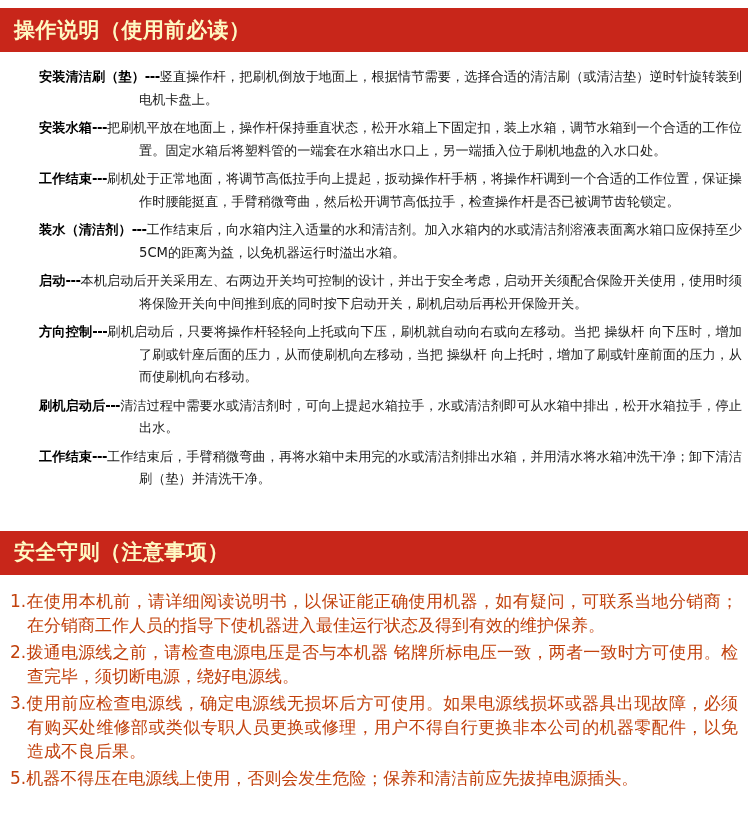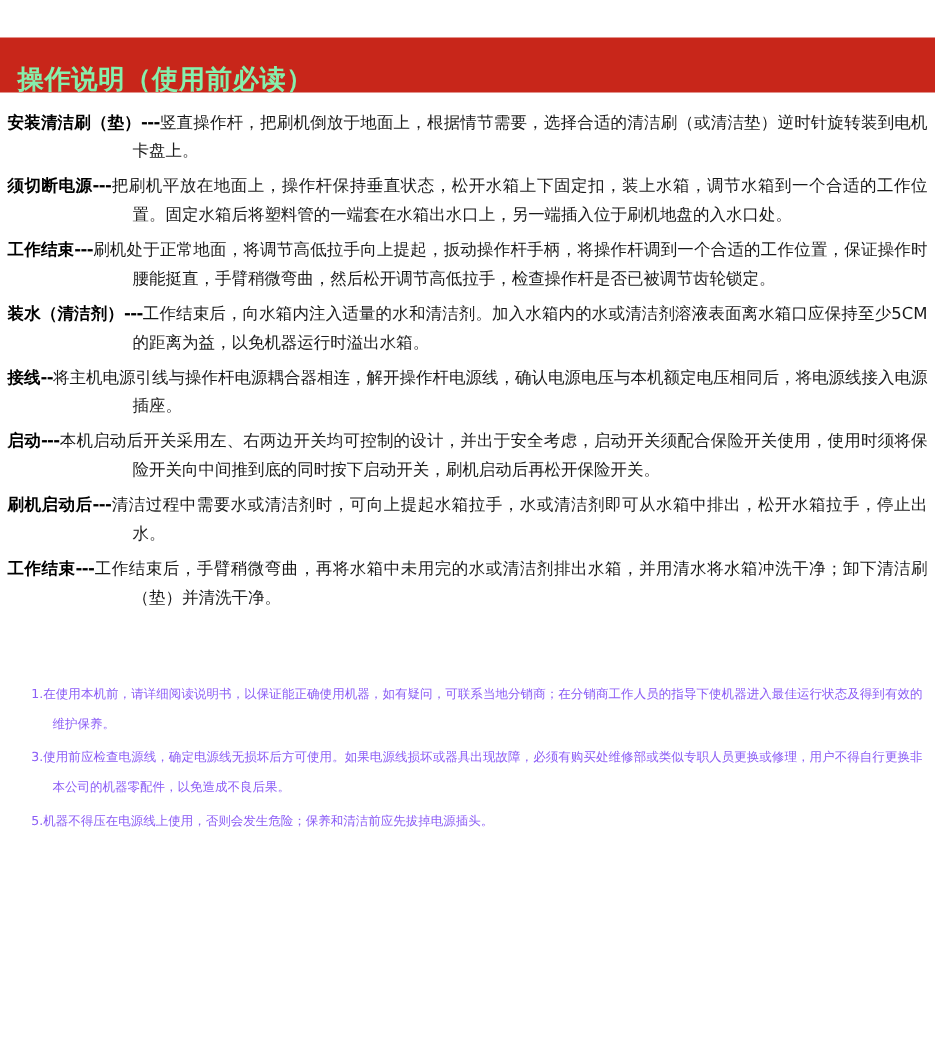--- a/index.html
+++ b/index.html
@@ -16,41 +16,41 @@
   }
   .page {
     width: 748px;
     position: relative;
     overflow: hidden;
   }
 
   
   .banner {
     background: #c8261a;
-    color: #86efac;
+    color: #fef9c3;
     height: 44px;
     display: flex;
-    align-items: flex-end;
+    align-items: center;
     box-sizing: border-box;
     padding-left: 14px;
     overflow: hidden;
-    margin-top: 22px;
   }
   .banner-title {
     font-size: 21px;
     font-weight: 700;
     letter-spacing: 0.5px;
     line-height: 1;
     white-space: nowrap;
   }
 
   
   .ops-block {
     padding: 14px 6px 18px 6px;
     box-sizing: border-box;
+    margin-left: 33px;
   }
   .op-item {
     display: block;
     font-size: 13.2px;
     line-height: 22.5px;
     text-align: justify;
     text-justify: inter-ideograph;
     padding-left: 100px;
     text-indent: -100px;
     margin: 0 0 6px 0;
@@ -71,28 +71,28 @@
     font-weight: 400;
   }
 
   
   .safety-block {
     padding: 14px 10px 16px 10px;
     box-sizing: border-box;
   }
   .safety-item {
     display: block;
-    font-size: 10px;
+    font-size: 17px;
     line-height: 24px;
     text-align: justify;
     text-justify: inter-ideograph;
     padding-left: 17px;
     text-indent: -17px;
-    margin: 0 0 3px 15px;
-    color: #8b5cf6;
+    margin: 0 0 3px 0;
+    color: #c2410c;
   }
   .safety-item:last-child { margin-bottom: 0; }
   .safety-num {
     font-weight: 400;
   }
 
   .spacer-top { height: 8px; }
   .spacer-mid { height: 22px; }
 </style>
 </head>
@@ -106,59 +106,65 @@
     <span class="banner-title">操作说明（使用前必读）</span>
   </div>
 
   <div class="ops-block">
 
     <p class="op-item">
       <span class="op-label">安装清洁刷（垫）</span><span class="op-dash">---</span><span class="op-text">竖直操作杆，把刷机倒放于地面上，根据情节需要，选择合适的清洁刷（或清洁垫）逆时针旋转装到电机卡盘上。</span>
     </p>
 
     <p class="op-item">
-      <span class="op-label">须切断电源</span><span class="op-dash">---</span><span class="op-text">把刷机平放在地面上，操作杆保持垂直状态，松开水箱上下固定扣，装上水箱，调节水箱到一个合适的工作位置。固定水箱后将塑料管的一端套在水箱出水口上，另一端插入位于刷机地盘的入水口处。</span>
+      <span class="op-label">安装水箱</span><span class="op-dash">---</span><span class="op-text">把刷机平放在地面上，操作杆保持垂直状态，松开水箱上下固定扣，装上水箱，调节水箱到一个合适的工作位置。固定水箱后将塑料管的一端套在水箱出水口上，另一端插入位于刷机地盘的入水口处。</span>
     </p>
 
     <p class="op-item">
       <span class="op-label">工作结束</span><span class="op-dash">---</span><span class="op-text">刷机处于正常地面，将调节高低拉手向上提起，扳动操作杆手柄，将操作杆调到一个合适的工作位置，保证操作时腰能挺直，手臂稍微弯曲，然后松开调节高低拉手，检查操作杆是否已被调节齿轮锁定。</span>
     </p>
 
     <p class="op-item">
       <span class="op-label">装水（清洁剂）</span><span class="op-dash">---</span><span class="op-text">工作结束后，向水箱内注入适量的水和清洁剂。加入水箱内的水或清洁剂溶液表面离水箱口应保持至少5CM的距离为益，以免机器运行时溢出水箱。</span>
     </p>
 
-    <p class="op-item">
-      <span class="op-label">接线</span><span class="op-dash">--</span><span class="op-text">将主机电源引线与操作杆电源耦合器相连，解开操作杆电源线，确认电源电压与本机额定电压相同后，将电源线接入电源插座。</span>
-    </p>
 
     <p class="op-item">
       <span class="op-label">启动</span><span class="op-dash">---</span><span class="op-text">本机启动后开关采用左、右两边开关均可控制的设计，并出于安全考虑，启动开关须配合保险开关使用，使用时须将保险开关向中间推到底的同时按下启动开关，刷机启动后再松开保险开关。</span>
     </p>
 
+    <p class="op-item">
+      <span class="op-label">方向控制</span><span class="op-dash">---</span><span class="op-text">刷机启动后，只要将操作杆轻轻向上托或向下压，刷机就自动向右或向左移动。当把 操纵杆 向下压时，增加了刷或针座后面的压力，从而使刷机向左移动，当把 操纵杆 向上托时，增加了刷或针座前面的压力，从而使刷机向右移动。</span>
+    </p>
 
     <p class="op-item">
       <span class="op-label">刷机启动后</span><span class="op-dash">---</span><span class="op-text">清洁过程中需要水或清洁剂时，可向上提起水箱拉手，水或清洁剂即可从水箱中排出，松开水箱拉手，停止出水。</span>
     </p>
 
     <p class="op-item">
       <span class="op-label">工作结束</span><span class="op-dash">---</span><span class="op-text">工作结束后，手臂稍微弯曲，再将水箱中未用完的水或清洁剂排出水箱，并用清水将水箱冲洗干净；卸下清洁刷（垫）并清洗干净。</span>
     </p>
 
   </div>
 
   <div class="spacer-mid"></div>
 
+  <div class="banner">
+    <span class="banner-title">安全守则（注意事项）</span>
+  </div>
 
   <div class="safety-block">
 
     <p class="safety-item">
       <span class="safety-num">1.</span><span>在使用本机前，请详细阅读说明书，以保证能正确使用机器，如有疑问，可联系当地分销商；在分销商工作人员的指导下使机器进入最佳运行状态及得到有效的维护保养。</span>
     </p>
 
+    <p class="safety-item">
+      <span class="safety-num">2.</span><span>拨通电源线之前，请检查电源电压是否与本机器 铭牌所标电压一致，两者一致时方可使用。检查完毕，须切断电源，绕好电源线。</span>
+    </p>
 
     <p class="safety-item">
       <span class="safety-num">3.</span><span>使用前应检查电源线，确定电源线无损坏后方可使用。如果电源线损坏或器具出现故障，必须有购买处维修部或类似专职人员更换或修理，用户不得自行更换非本公司的机器零配件，以免造成不良后果。</span>
     </p>
 
 
     <p class="safety-item">
       <span class="safety-num">5.</span><span>机器不得压在电源线上使用，否则会发生危险；保养和清洁前应先拔掉电源插头。</span>
     </p>
 

